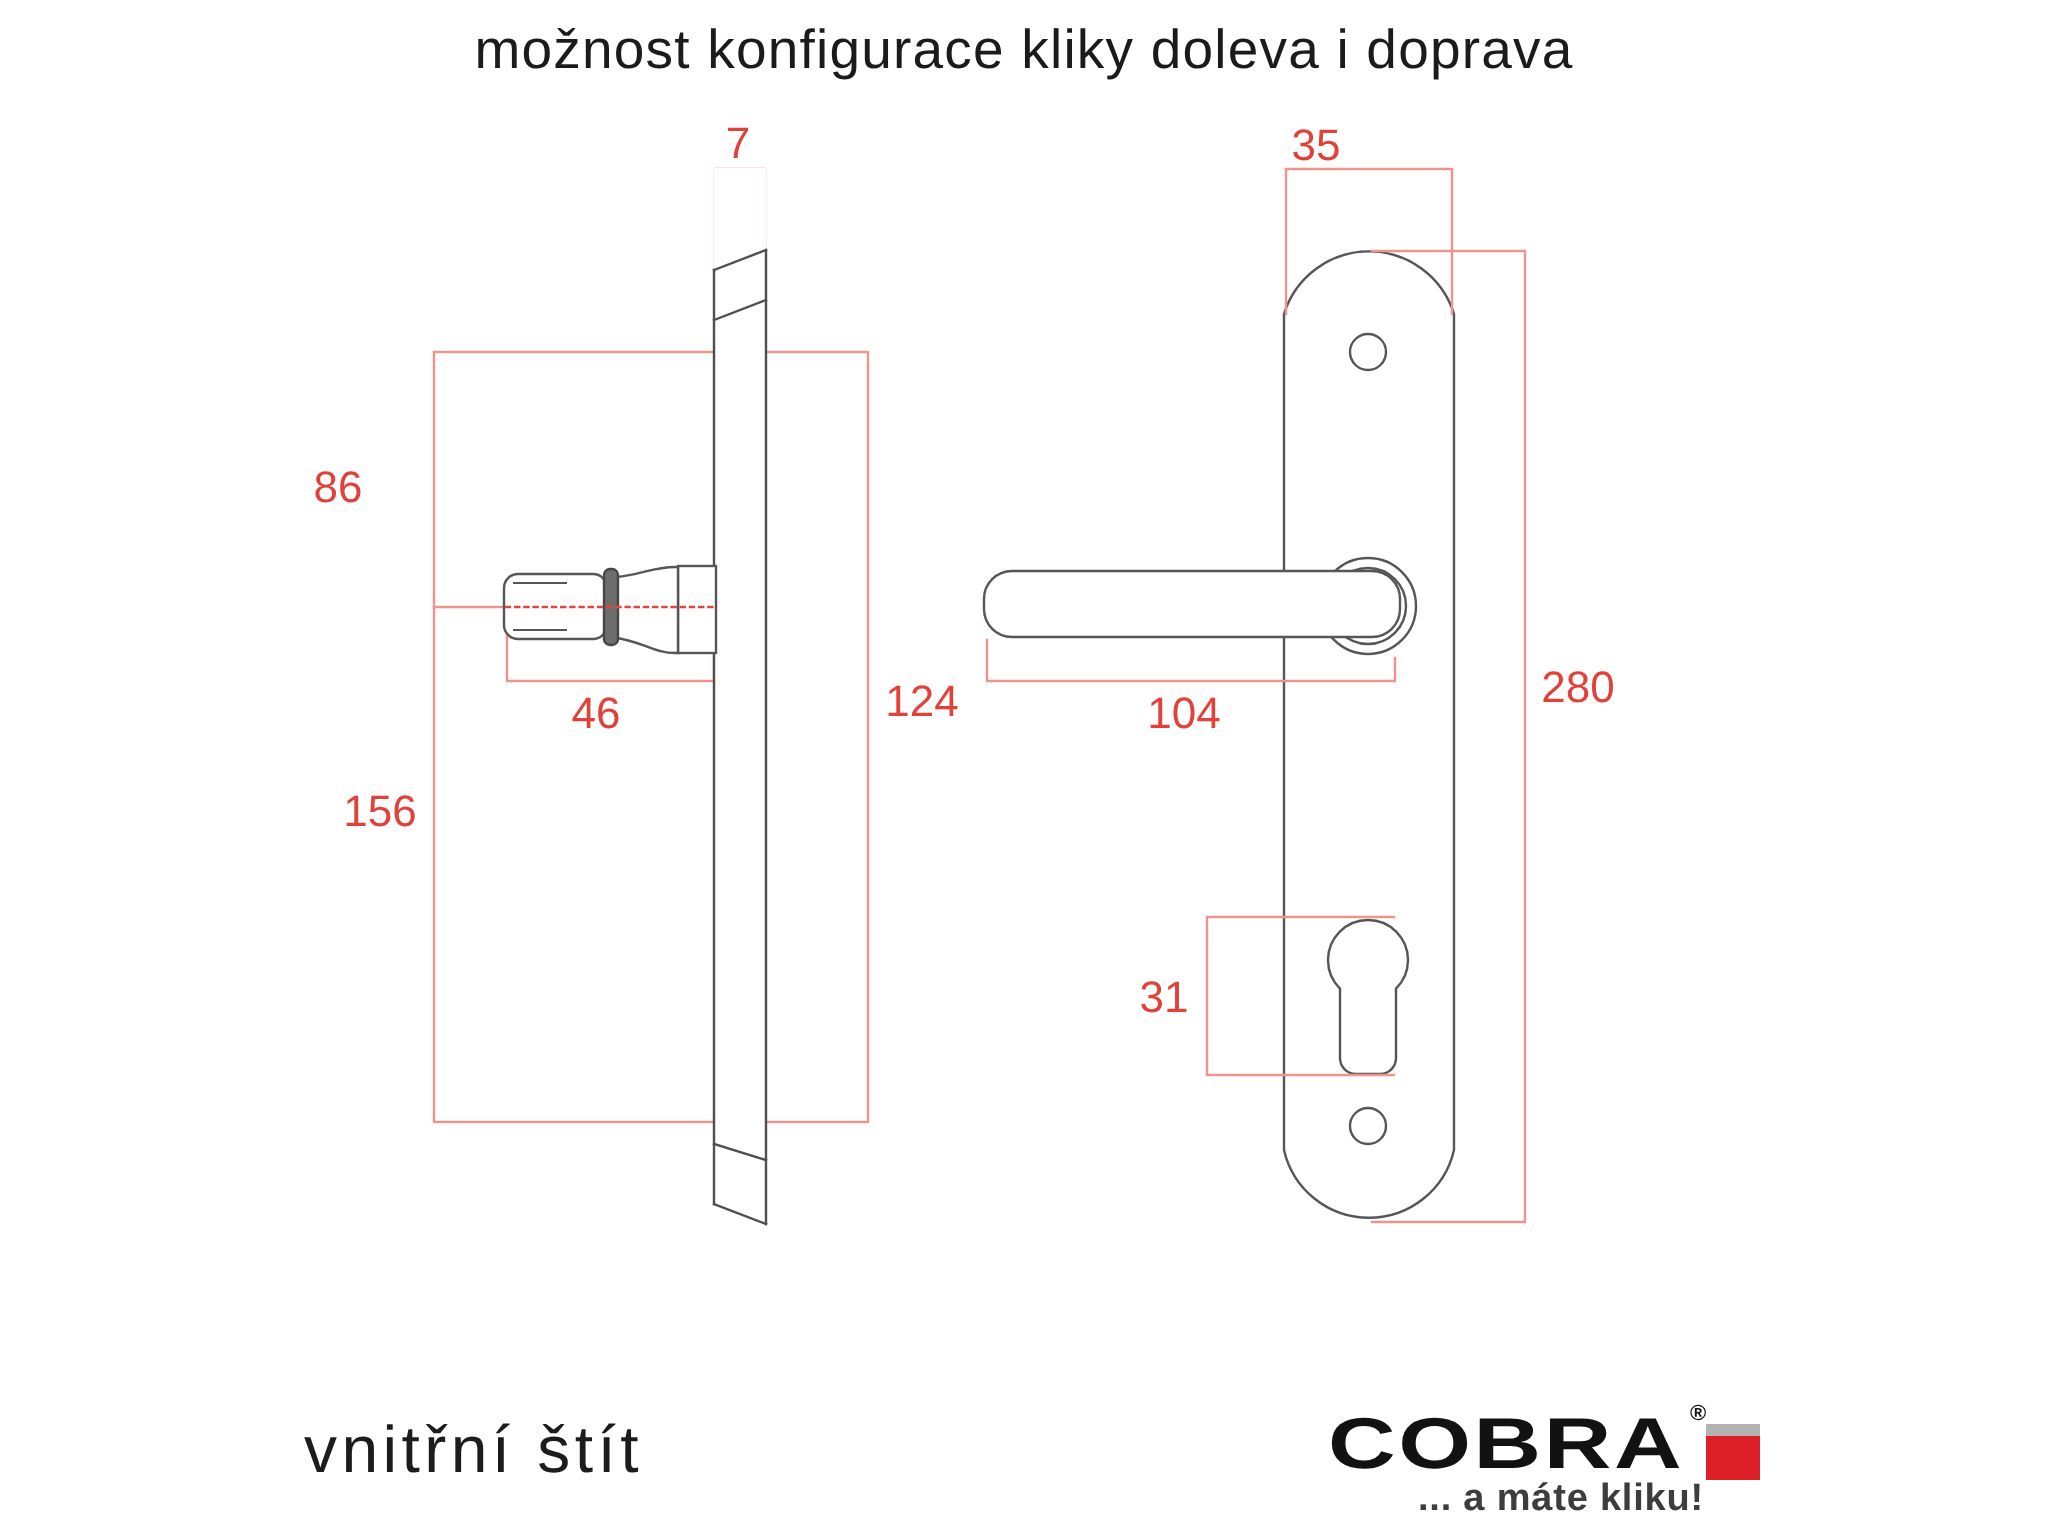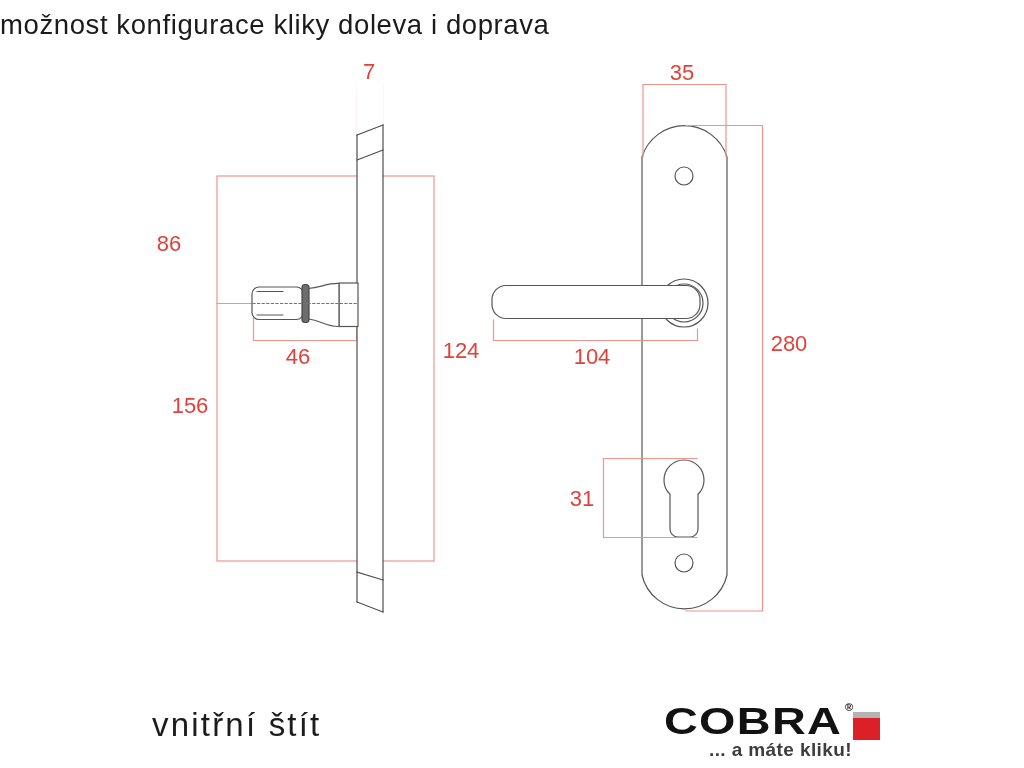--- a/index.html
+++ b/index.html
@@ -1,21 +1,21 @@
 <!DOCTYPE html>
 <html><head>
 <meta charset="utf-8">
 <style>
   html,body{margin:0;padding:0;}
   body{
     width:1024px;height:768px;position:relative;background:#ffffff;
     font-family:"Liberation Sans", sans-serif;overflow:hidden;
   }
   .page-title{
-    position:absolute;left:0;right:0;top:9px;
+    position:absolute;left:0;right:0;top:9px;text-align:center;
     font-size:27.5px;letter-spacing:0.6px;color:#1b1b1b;
   }
   svg.drawing{position:absolute;left:0;top:0;}
   .dim{
     position:absolute;transform:translate(-50%,-50%);
     color:#e2413a;font-size:22px;white-space:nowrap;
   }
   .footer-caption{
     position:absolute;left:152px;top:706px;
     font-size:33px;letter-spacing:2.2px;color:#1c1c1c;
@@ -86,21 +86,21 @@
     <circle cx="684" cy="303" r="19"></circle>
     <rect x="492" y="285.5" width="208" height="33" rx="14" fill="#ffffff"></rect>
   </g>
 </svg>
 
 <div class="dim" style="left:369px;top:72px">7</div>
 <div class="dim" style="left:169px;top:244px">86</div>
 <div class="dim" style="left:298px;top:357px">46</div>
 <div class="dim" style="left:190px;top:406px">156</div>
 <div class="dim" style="left:461px;top:351px">124</div>
-<div class="dim" style="left:682px;top:73px">35</div>
+<div class="dim" style="left:658px;top:73px">35</div>
 <div class="dim" style="left:592px;top:357px">104</div>
 <div class="dim" style="left:582px;top:499px">31</div>
 <div class="dim" style="left:789px;top:344px">280</div>
 
 <div class="footer-caption">vnitřní štít</div>
 
 <div class="logo">
   <div class="logo-brand">COBRA</div>
   <div class="logo-reg">®</div>
   <div class="logo-square">

